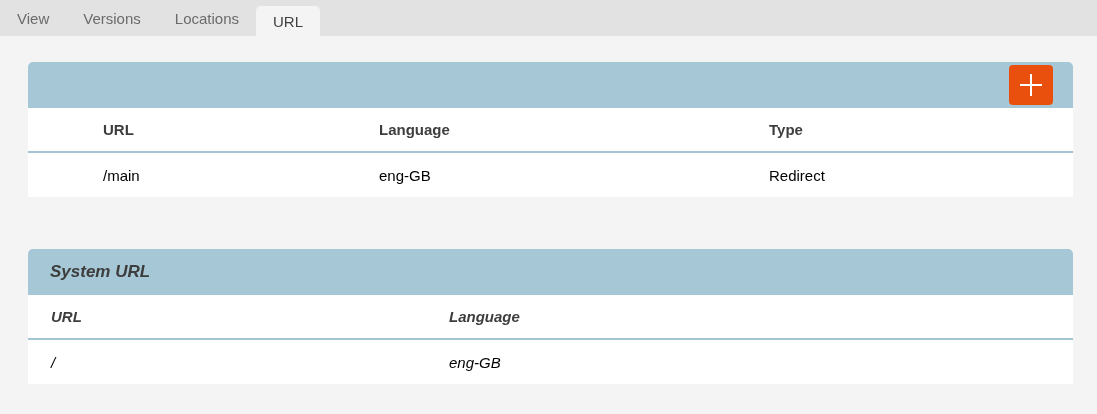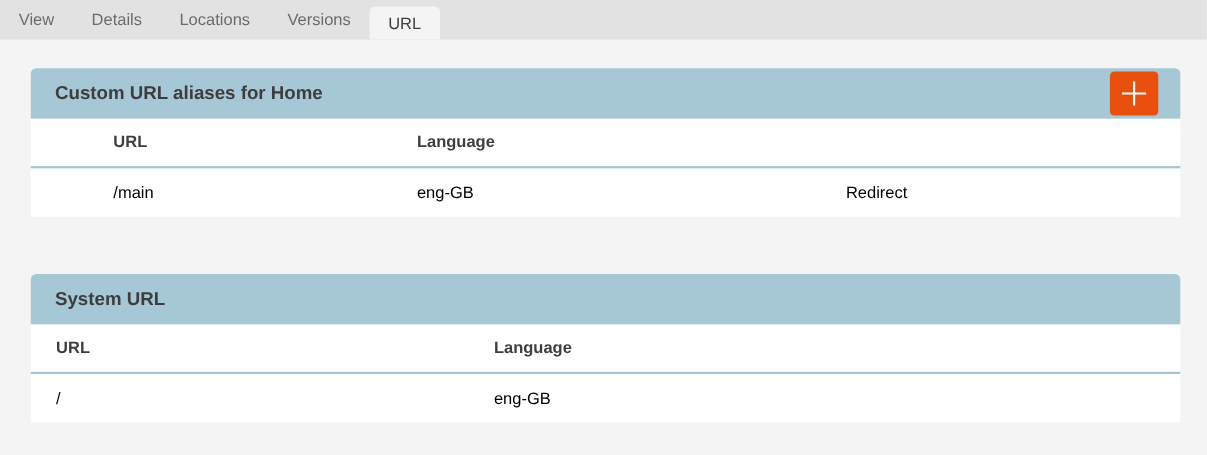--- a/index.html
+++ b/index.html
@@ -30,21 +30,21 @@
   .tab.active {
     background: #f4f4f4;
     color: #404040;
     margin-top: 6px;
     border-radius: 5px 5px 0 0;
   }
 
   
   .content { padding: 26px 24px 0 28px; }
   .panel { width: 1045px; }
-  .panel + .panel { margin-top: 52px; }
+  .panel + .panel { margin-top: 52px; font-style: italic; }
 
   .panel-header {
     background: #a6c7d5;
     border-radius: 5px 5px 0 0;
     height: 46px;
     display: flex;
     align-items: center;
     padding: 0 20px 0 22px;
   }
   .panel-title {
@@ -75,42 +75,41 @@
   .tdata { height: 44px; }
   .cell { font-size: 15px; color: #000000; }
   .th { font-weight: 700; color: #3e3e3e; }
   .sep { height: 2px; background: #a3c4d3; }
 </style>
 </head>
 <body>
 
 <div class="tabbar">
   <div class="tab">View</div>
-  <div class="tab">Details</div>
+  <div class="tab">Versions</div>
   <div class="tab">Locations</div>
-  <div class="tab">Versions</div>
   <div class="tab active">URL</div>
 </div>
 
 <div class="content">
 
   <section class="panel">
     <div class="panel-header">
-      <h2 class="panel-title">Custom URL aliases for Home</h2>
       <button class="add-btn" title="">
         <svg width="24" height="24" viewBox="0 0 24 24">
           <path d="M12 1 V23 M1 12 H23" stroke="#ffffff" stroke-width="2" fill="none"></path>
         </svg>
       </button>
     </div>
     <div class="table">
       <div class="trow cols4 thead">
         <div class="cell"></div>
         <div class="cell th">URL</div>
         <div class="cell th">Language</div>
+        <div class="cell th">Type</div>
       </div>
       <div class="sep"></div>
       <div class="trow cols4 tdata">
         <div class="cell"></div>
         <div class="cell">/main</div>
         <div class="cell">eng-GB</div>
         <div class="cell">Redirect</div>
       </div>
     </div>
   </section>

